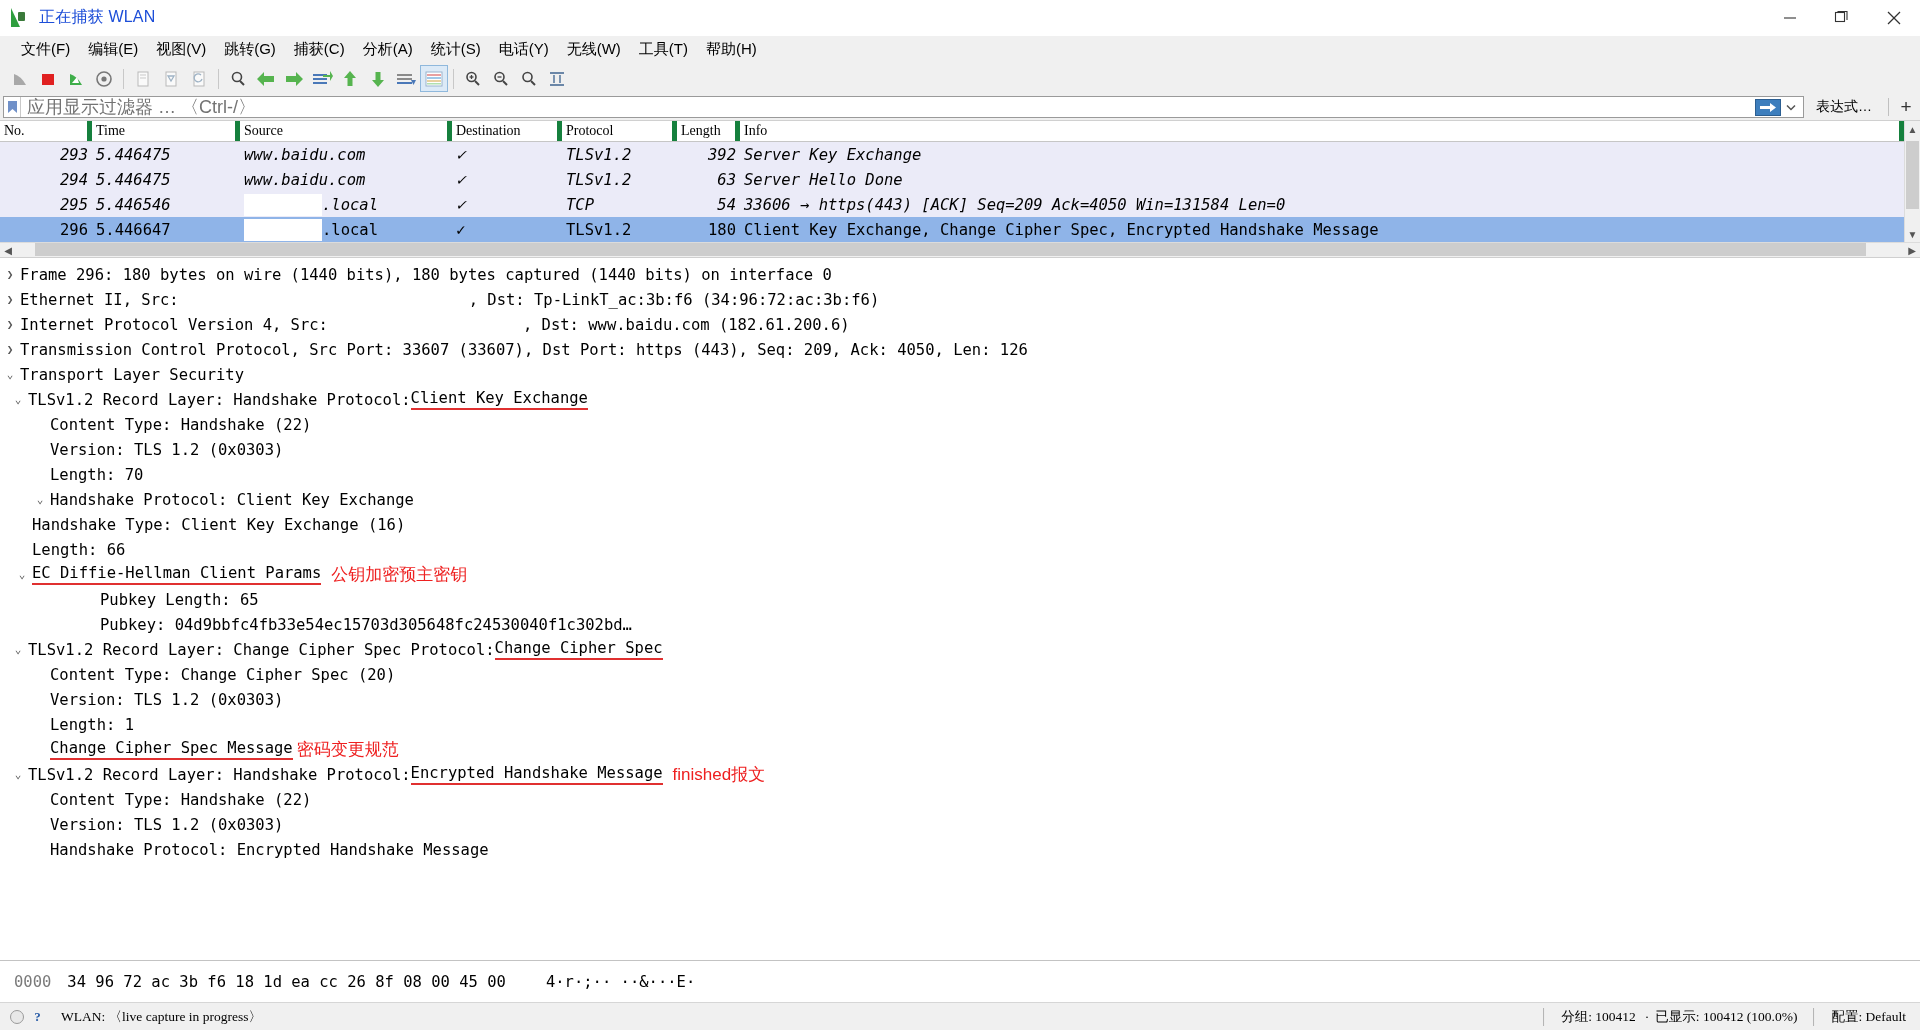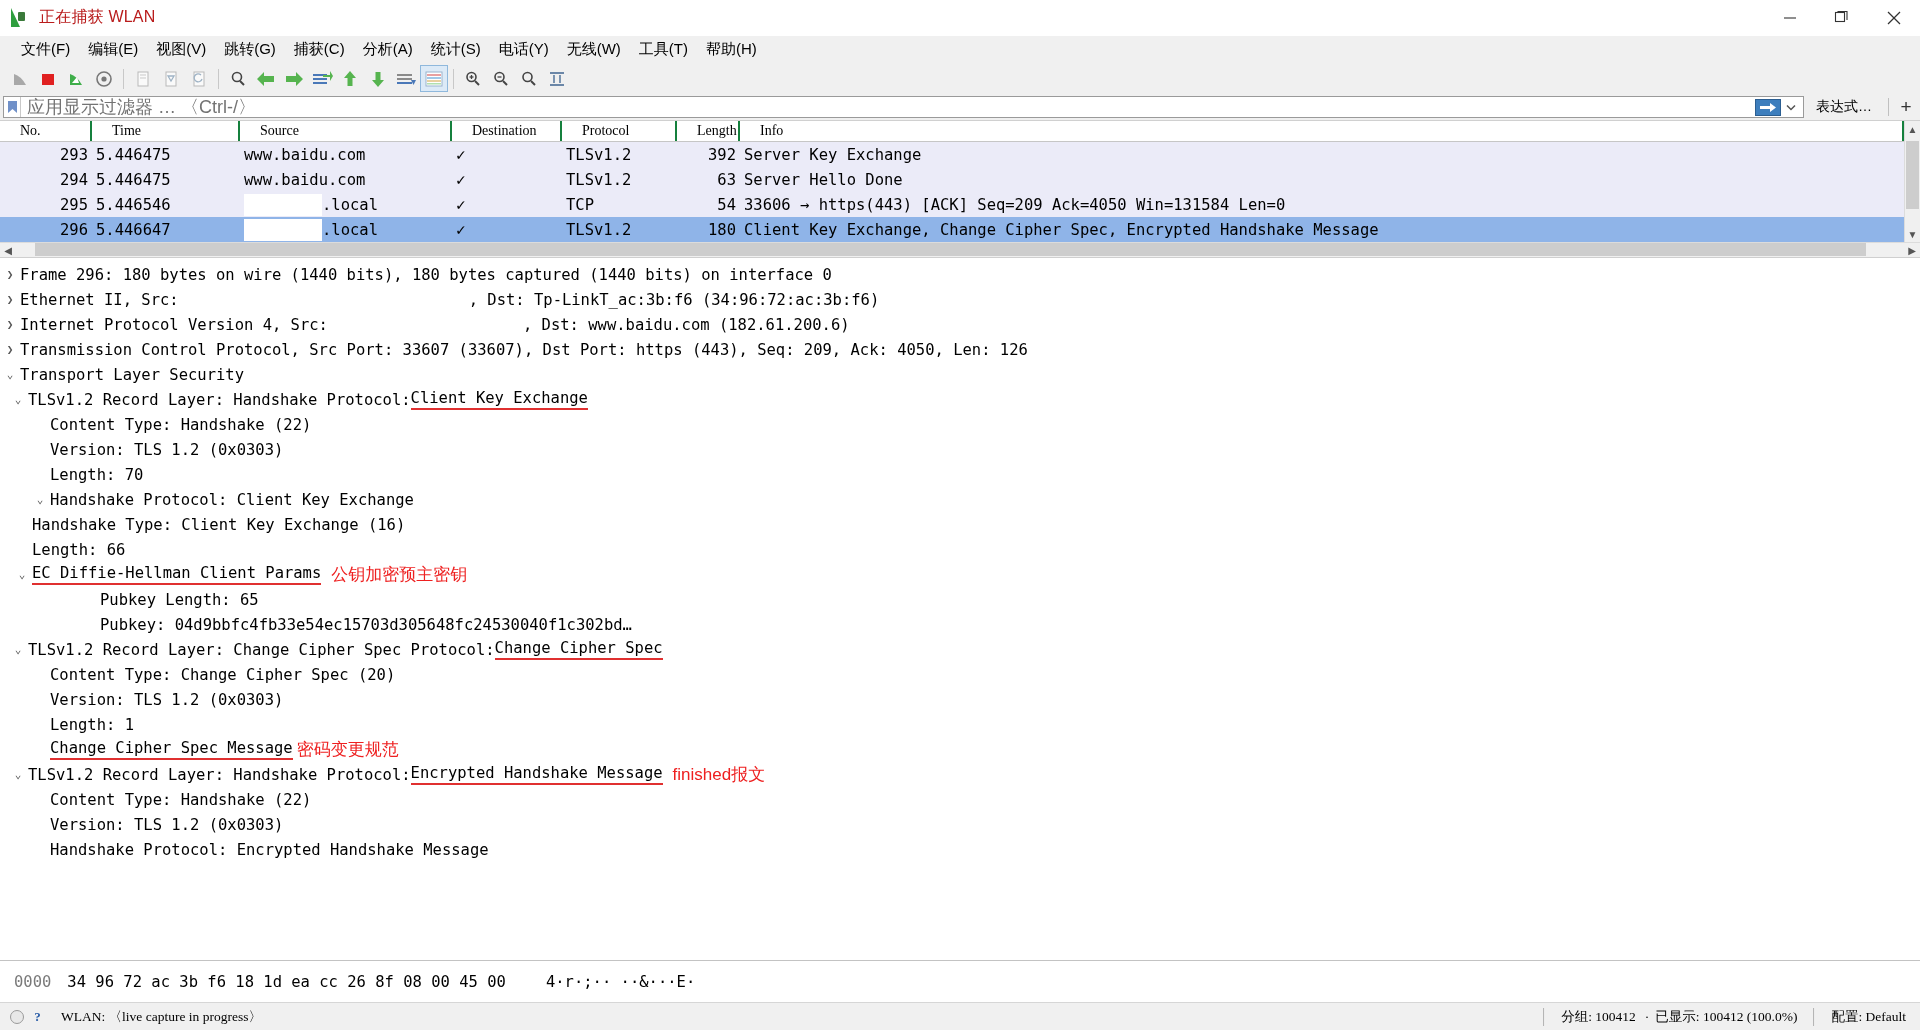--- a/index.html
+++ b/index.html
@@ -20,21 +20,21 @@
   }
   .title-icon { width: 22px; height: 22px; margin-left: 9px; margin-right: 8px; position: relative; flex:0 0 auto;}
   .title-icon .fin {
     position:absolute; left:2px; top:1px; width:0; height:0;
     border-left: 9px solid #2e9e3e; border-top: 19px solid transparent;
   }
   .title-icon .dot {
     position:absolute; left:9px; top:5px; width:7px; height:9px; background:#3a7a3a;
     border-radius: 1px;
   }
-  .title-text { font-size: 16px; color: #b91c1c; letter-spacing: 0.2px; }
+  .title-text { font-size: 16px; color: #1d4ed8; letter-spacing: 0.2px; }
   .title-spacer { flex: 1 1 auto; }
   .win-btns { display:flex; height:36px; }
   .win-btn { width: 52px; height: 36px; display:flex; align-items:center; justify-content:center; }
   .win-btn svg { display:block; }
 
   
   .menubar {
     height: 27px; flex: 0 0 27px; background: #f0f0f0; display:flex; align-items:center;
     padding-left: 12px; font-size: 15px; color:#000;
   }
@@ -75,33 +75,33 @@
   .vsep { width:1px;height:18px;background:#c0c0c0;margin:0 6px; }
   .plus-btn { width:22px;height:22px;display:flex;align-items:center;justify-content:center;font-size:19px;color:#333;}
 
   
   .packetlist { flex: 0 0 126px; display:flex; flex-direction:column; background:#fff; border-top:1px solid #d0d0d0;}
   .pl-head {
     height: 21px; flex:0 0 21px; display:flex; background:#fff; border-bottom:1px solid #c6c6c6;
     font-size: 13px; color:#000;
   }
   .pl-head > div {
-    border-right: 2px solid #15803d; padding-left:20px; display:flex; align-items:center;
+    border-right: 5px solid #15803d; padding-left:4px; display:flex; align-items:center;
     font-family:"Liberation Serif", serif; font-size:14px;
   }
   .col-no { width: 92px; }
   .col-time { width: 148px; }
   .col-src { width: 212px; }
   .col-dst { width: 110px; }
   .col-proto { width: 115px; }
   .col-len { width: 63px; }
   .col-info { flex: 1 1 auto; }
   .pl-rows { flex:1 1 auto; font-family:"DejaVu Sans Mono","Liberation Mono",monospace; font-size:15.5px; }
   .pl-row { height: 25px; display:flex; align-items:center; color:#000; }
-  .pl-row.odd  { background:#ebebf8; }
+  .pl-row.odd  { background:#ebebf8;font-style:italic; }
   .pl-row.sel  { background:#8fb4e8; }
   .pl-row .c { padding: 0 4px; overflow:hidden; white-space:nowrap; display:flex; align-items:center;}
   .c-no    { width: 92px; justify-content:flex-end; }
   .c-time  { width: 148px; }
   .c-src   { width: 212px; position:relative;}
   .c-dst   { width: 110px; }
   .c-proto { width: 115px; }
   .c-len   { width: 63px; justify-content:flex-end; }
   .c-info  { flex:1 1 auto; padding-left:6px; }
   .redacted { background:#ffffff; display:inline-block; height:22px; }

